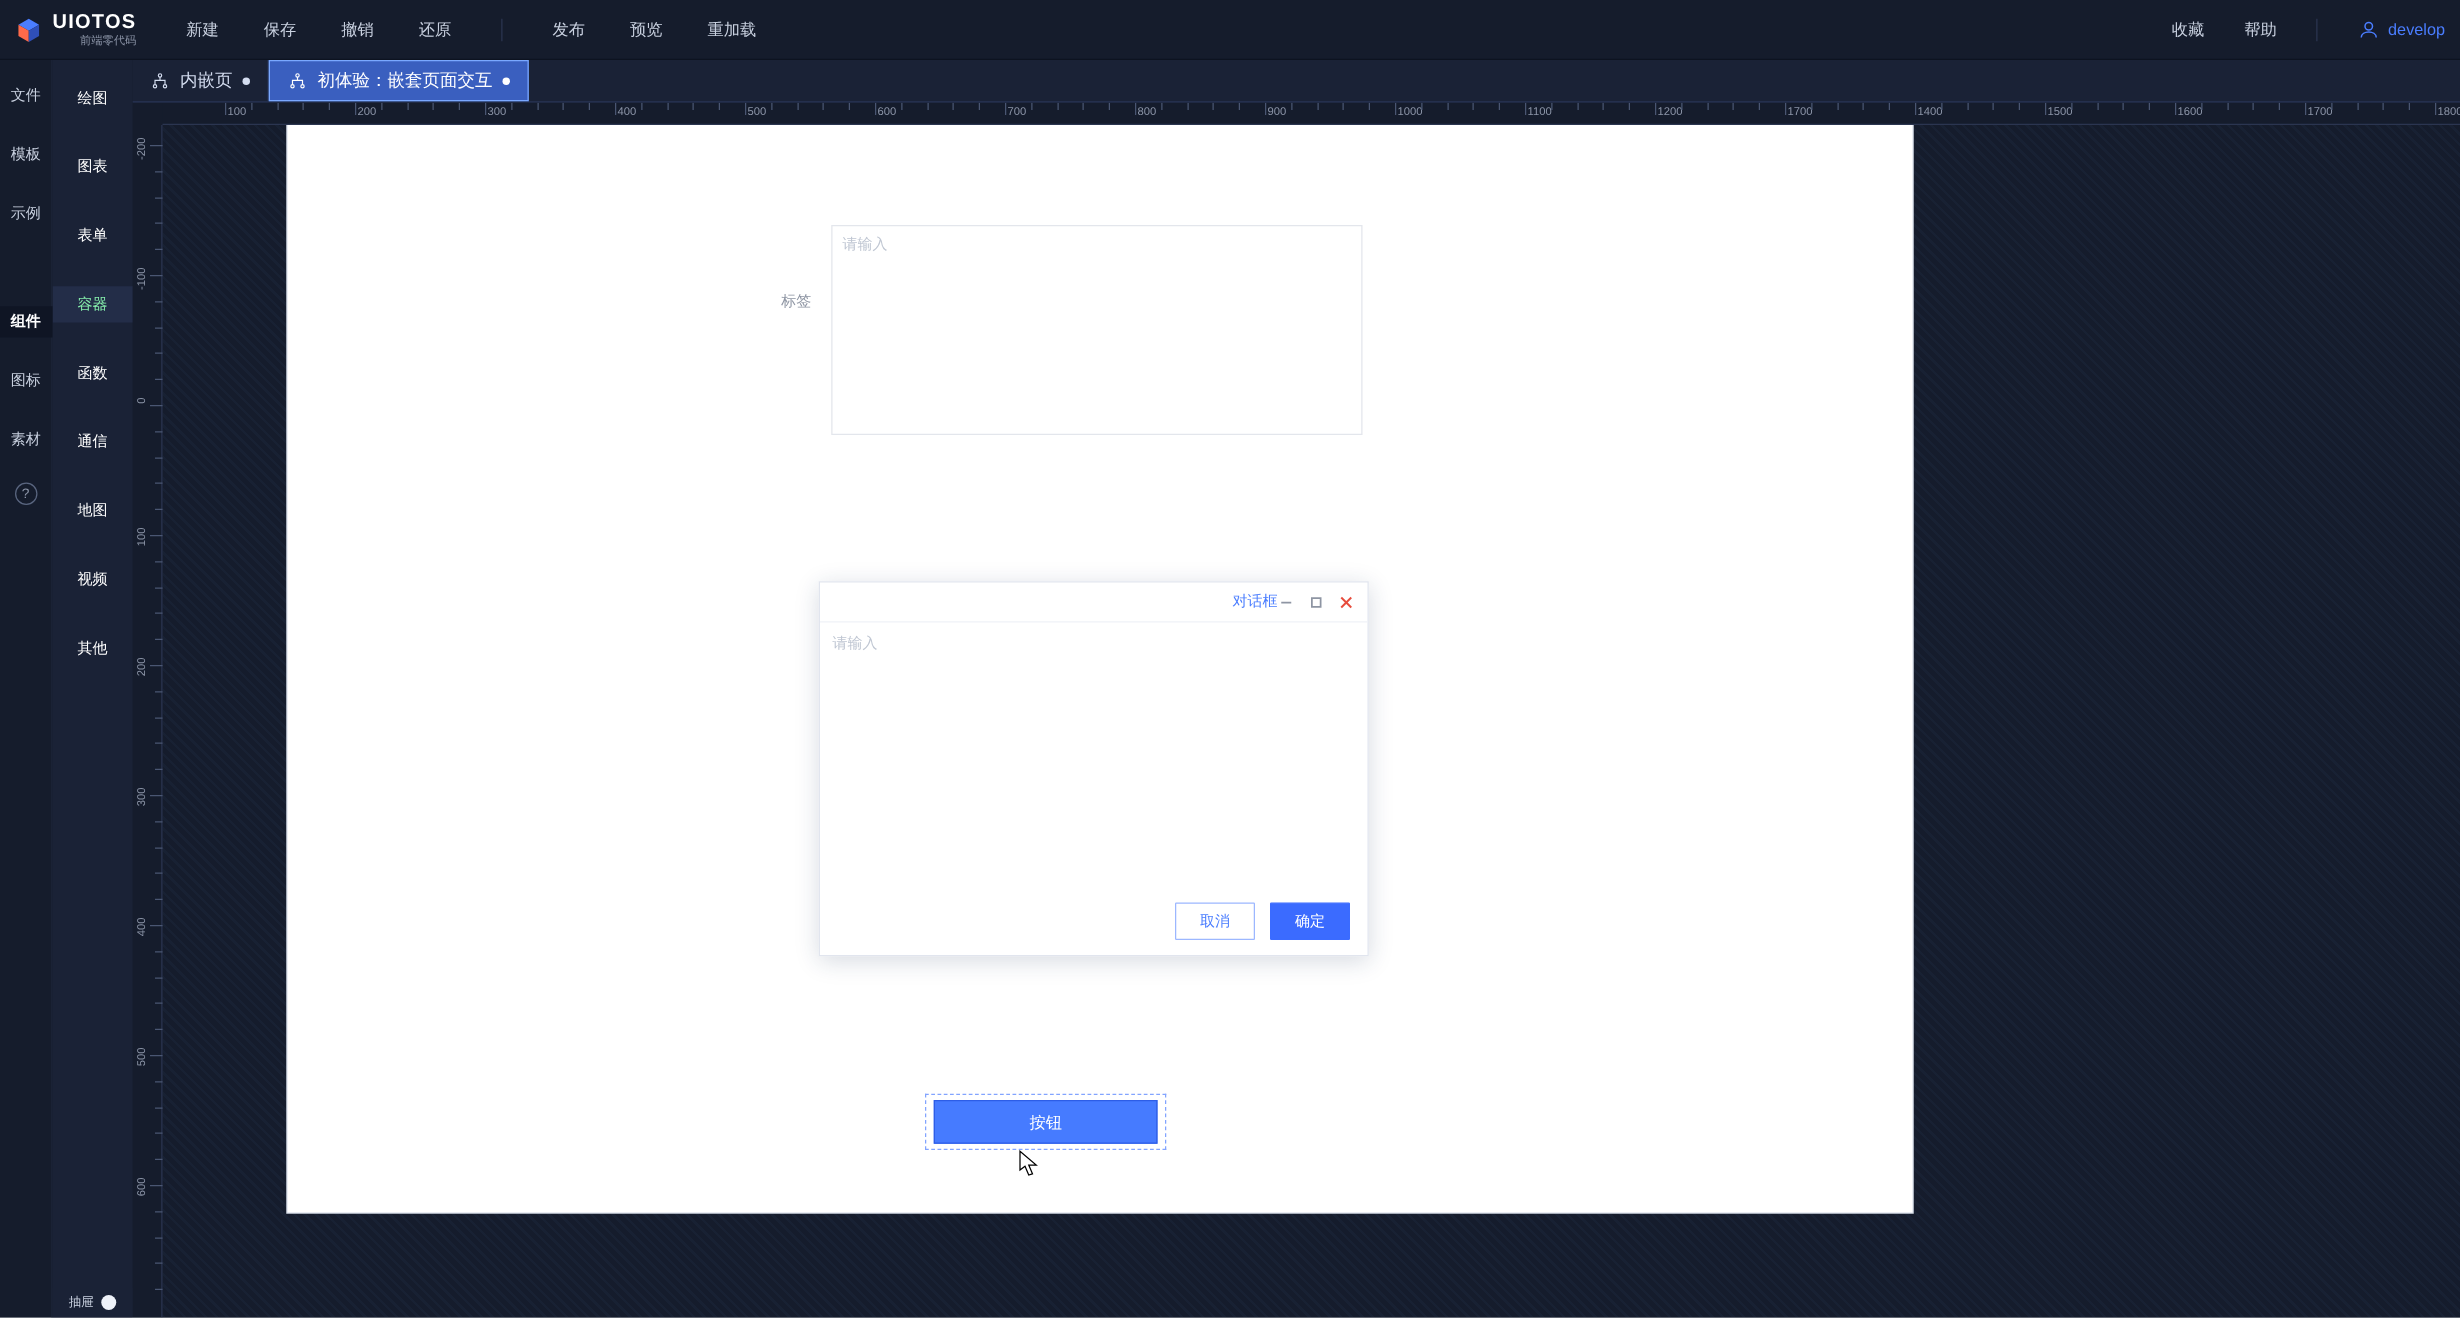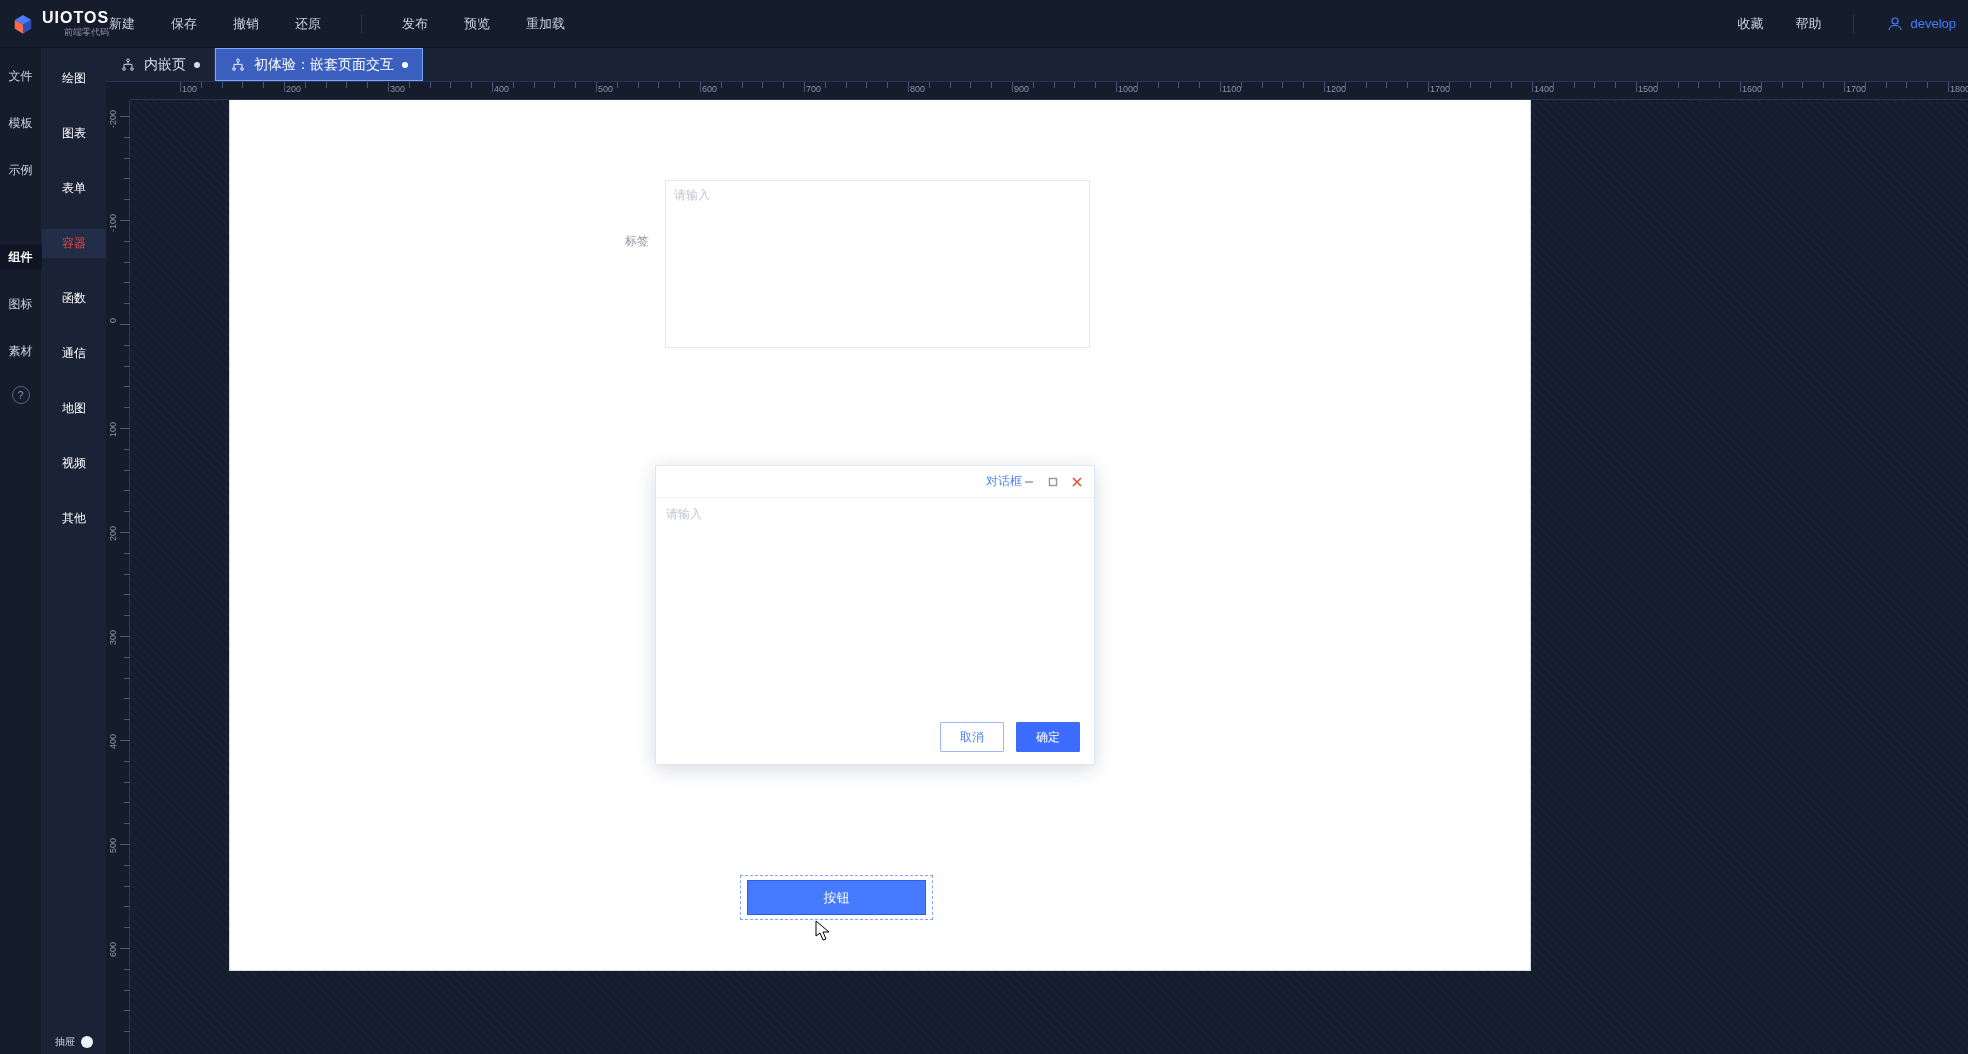--- a/index.html
+++ b/index.html
@@ -18,20 +18,21 @@
     background: #151c2c;
     display: flex;
     align-items: center;
     padding: 0 12px 0 12px;
     border-bottom: 1px solid #0d1320;
   }
   .brand {
     display: flex;
     align-items: center;
     gap: 8px;
+    margin-right: 40px;
     cursor: pointer;
   }
   .brand-logo {
     width: 22px; height: 22px;
     display: inline-block;
   }
   .brand-text { display: flex; flex-direction: column; line-height: 1; }
   .brand-name { font-size: 16px; font-weight: 600; color: #fff; letter-spacing: 1px; }
   .brand-sub  { font-size: 9px; color: #8b94a7; margin-top: 2px; text-align: right; }
 
@@ -80,21 +81,21 @@
     display: flex; flex-direction: column; align-items: center;
     padding-top: 16px;
     gap: 26px;
     z-index: 5;
   }
   .component-panel .comp-item {
     width: 64px; text-align: center;
     font-size: 12px; color: #ffffff; cursor: pointer;
     padding: 6px 0;
   }
-  .component-panel .comp-item.active { background: #232d48; color: #ef4444; }
+  .component-panel .comp-item.active { background: #232d48; color: #86efac; }
 
   .drawer-bar {
     position: absolute;
     left: 42px; bottom: 0;
     height: 24px; width: 64px;
     background: #1a2236;
     display: flex; align-items: center; justify-content: center;
     gap: 6px;
     z-index: 6;
   }

